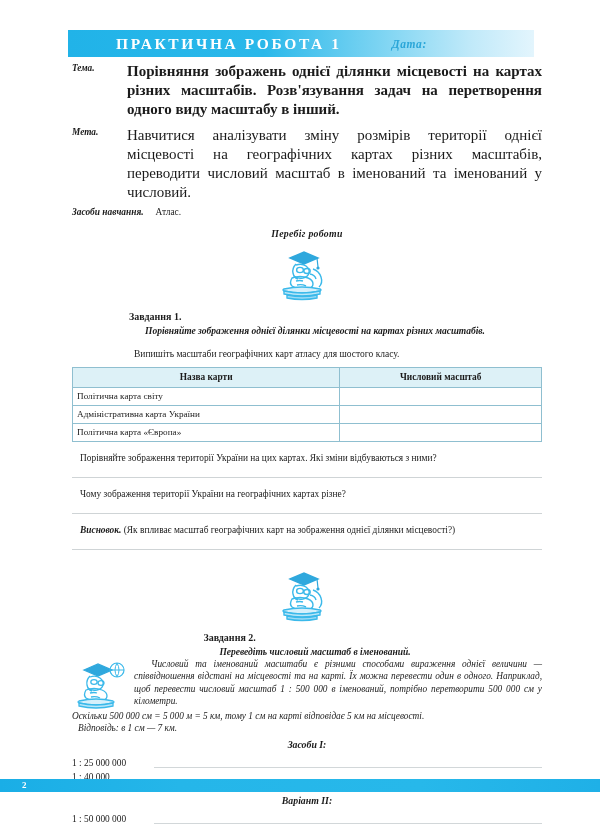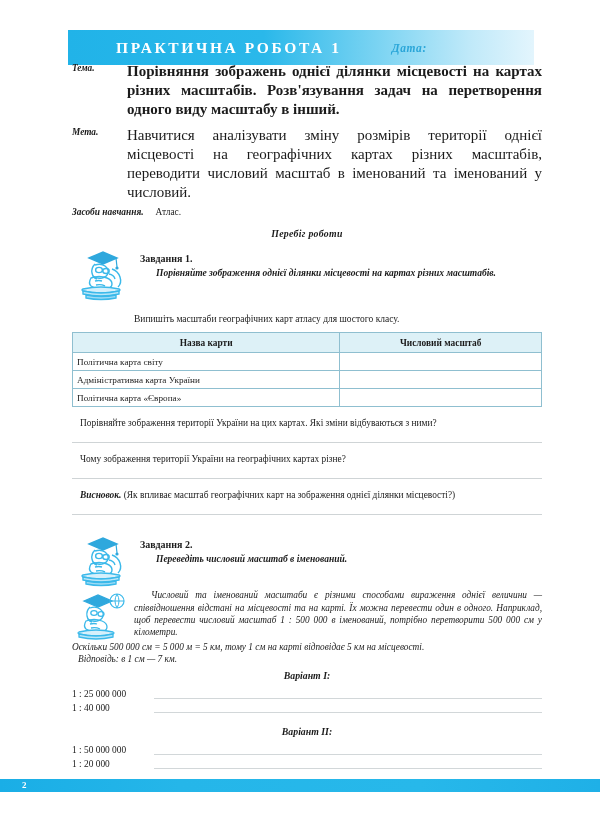--- a/index.html
+++ b/index.html
@@ -21,21 +21,21 @@
     inset: 0;
     background: #ffffff;
   }
 
   
   .header-bar {
     position: absolute;
     left: 68px;
     top: 30px;
     width: 466px;
-    height: 35px;
+    height: 27px;
     background: linear-gradient(to right, #21b3e8 0%, #2ab8ea 42%, #79d3f2 66%, #bfe9f9 86%, #e3f5fd 100%);
     display: flex;
     align-items: center;
   }
   .header-title {
     flex: 0 0 auto;
     margin-left: 48px;
     color: #ffffff;
     font-weight: bold;
     font-size: 15.5px;
@@ -104,22 +104,23 @@
     font-weight: bold;
     font-size: 9.8px;
     margin-top: 11px;
     margin-bottom: 6px;
     letter-spacing: 0.3px;
   }
 
   
   .task {
     display: flex;
-    align-items: flex-start;
+    align-items: center;
     margin-top: 4px;
+    flex-direction: column;
   }
   .task-icon {
     flex: 0 0 auto;
     width: 62px;
     height: 62px;
     margin-right: 6px;
     margin-top: -4px;
   }
   .task-icon svg { display: block; }
   .task-body {
@@ -399,21 +400,21 @@
           <path d="M7 45 q17 -4 34 0 q2 1 0 2 q-17 4 -34 0 q-2 -1 0 -2 Z" fill="#d6f0fb"></path>
           <path d="M7 47 q17 4 34 0 l0 3 q-17 4 -34 0 Z" fill="#bbe7f8"></path>
         </svg>
       </div>
       <div class="explain-text">Числовий та іменований масштаби є різними способами вираження однієї величини — співвідношення відстані на місцевості та на карті. Їх можна перевести один в одного. Наприклад, щоб перевести числовий масштаб 1 : 500 000 в іменований, потрібно перетворити 500 000 см у кілометри.</div>
     </div>
 
     <div class="oskilky">Оскільки  500 000 см = 5 000 м = 5 км, тому 1 см на карті відповідає 5 км на місцевості.</div>
     <div class="vidpovid">Відповідь: в 1 см — 7 км.</div>
 
-    <div class="variant-title">Варіант I:</div>
+    <div class="variant-title">Засоби I:</div>
     <div class="scale-row">
       <span class="num">1 : 25 000 000</span>
       <span class="line"></span>
     </div>
     <div class="scale-row">
       <span class="num">1 : 40 000</span>
       <span class="line"></span>
     </div>
 
     <div class="variant-title" style="margin-top:13px;">Варіант II:</div>

